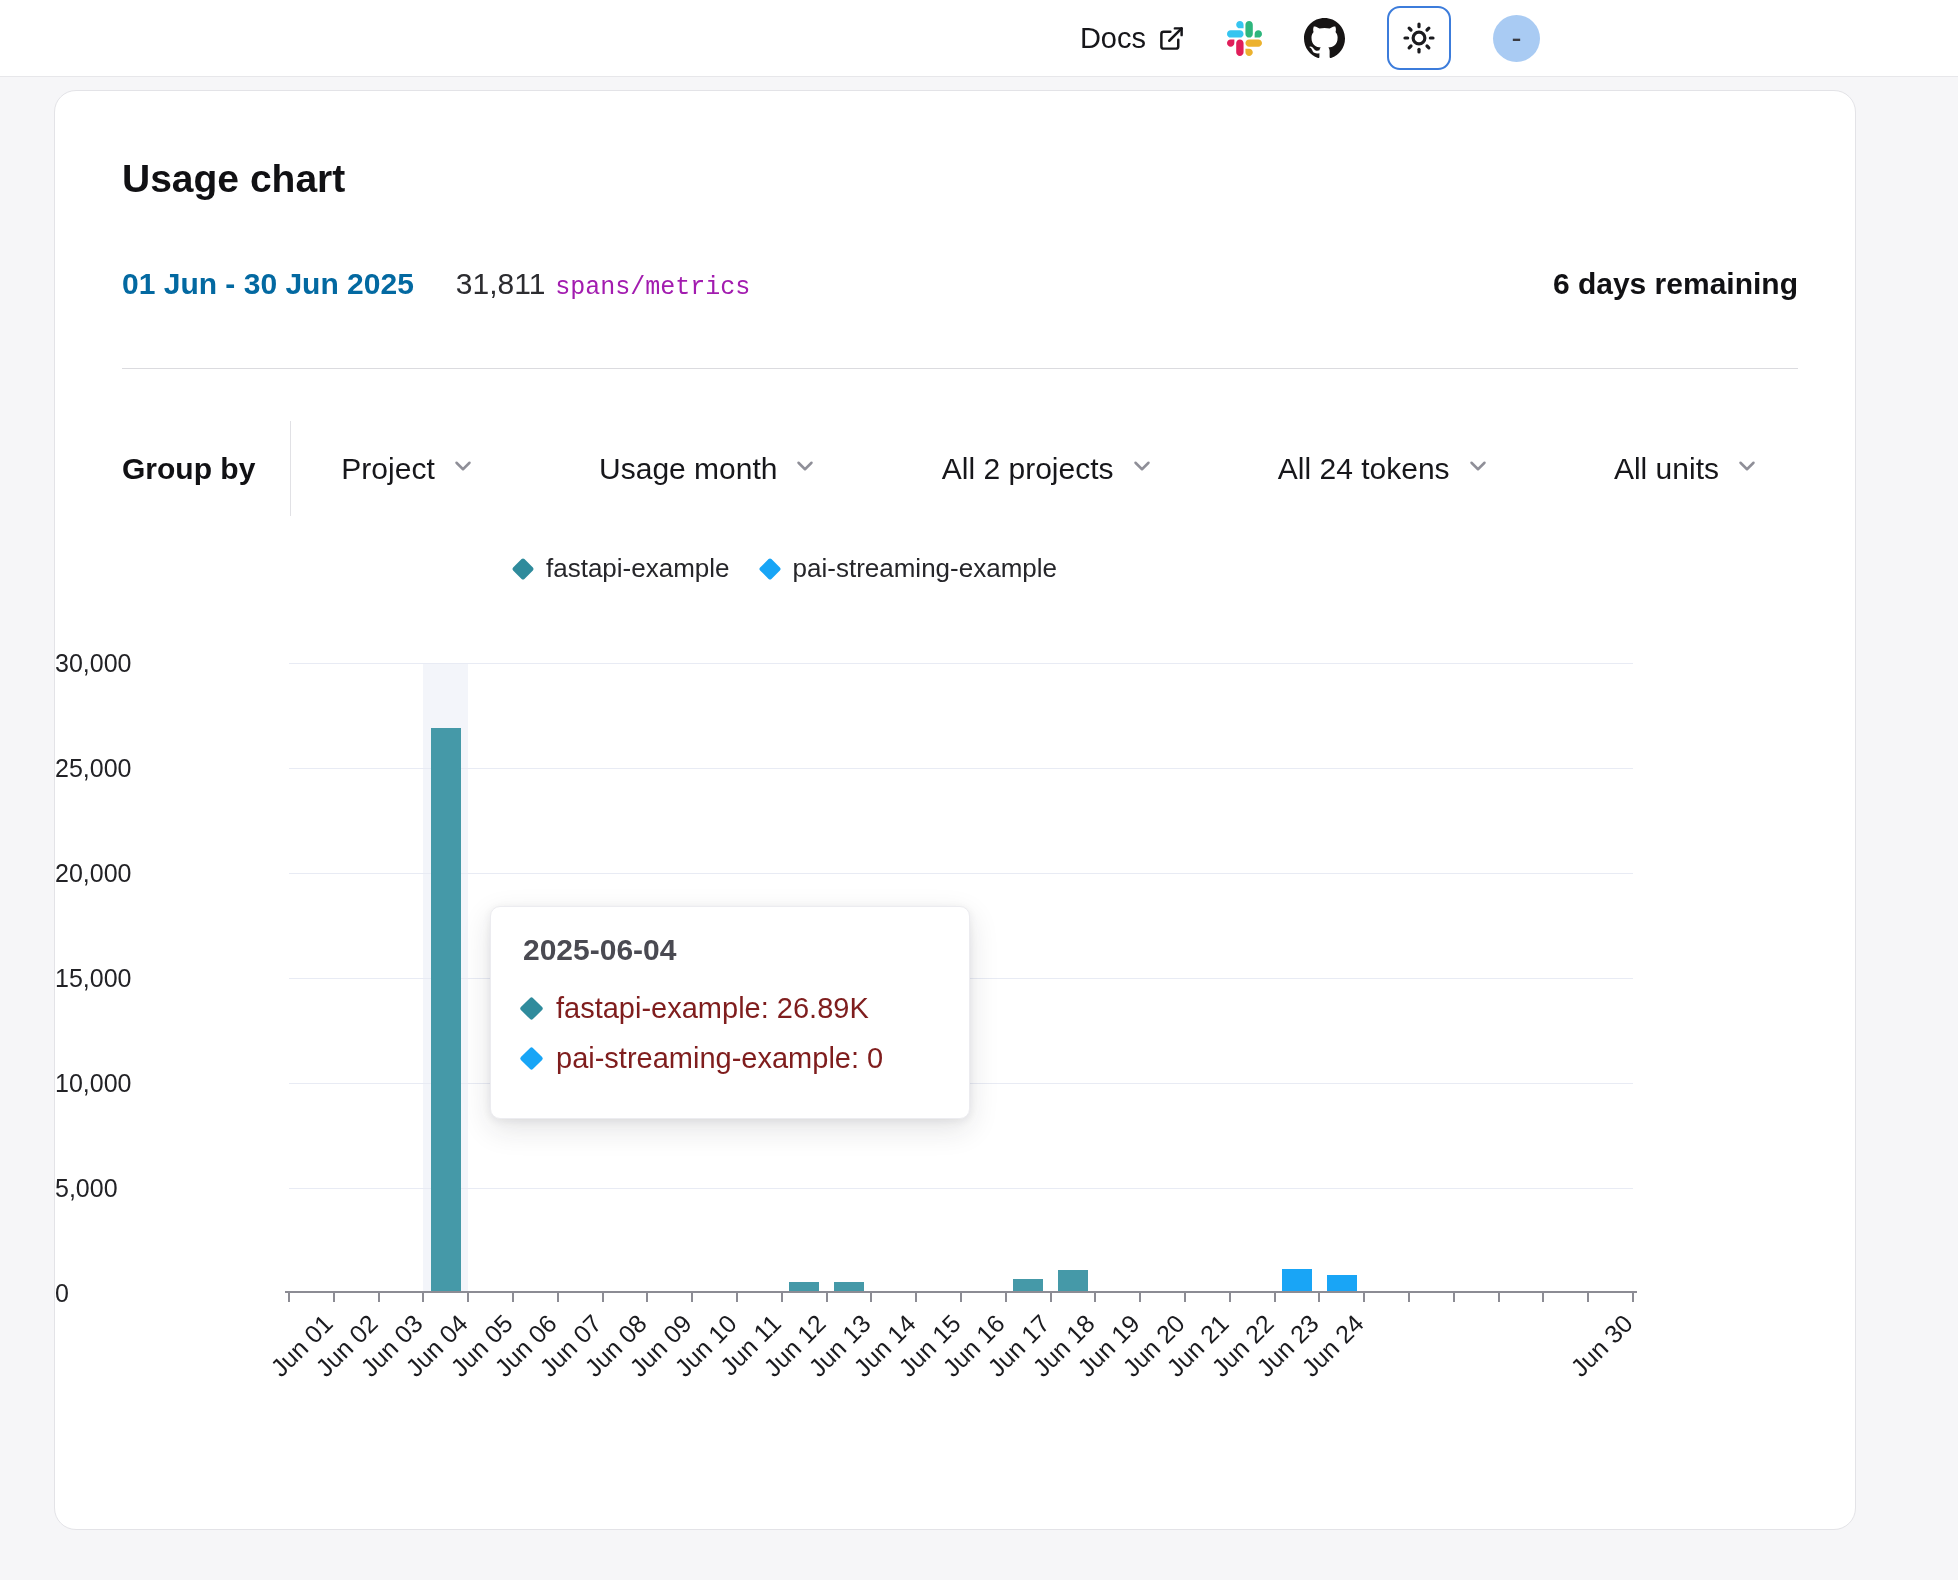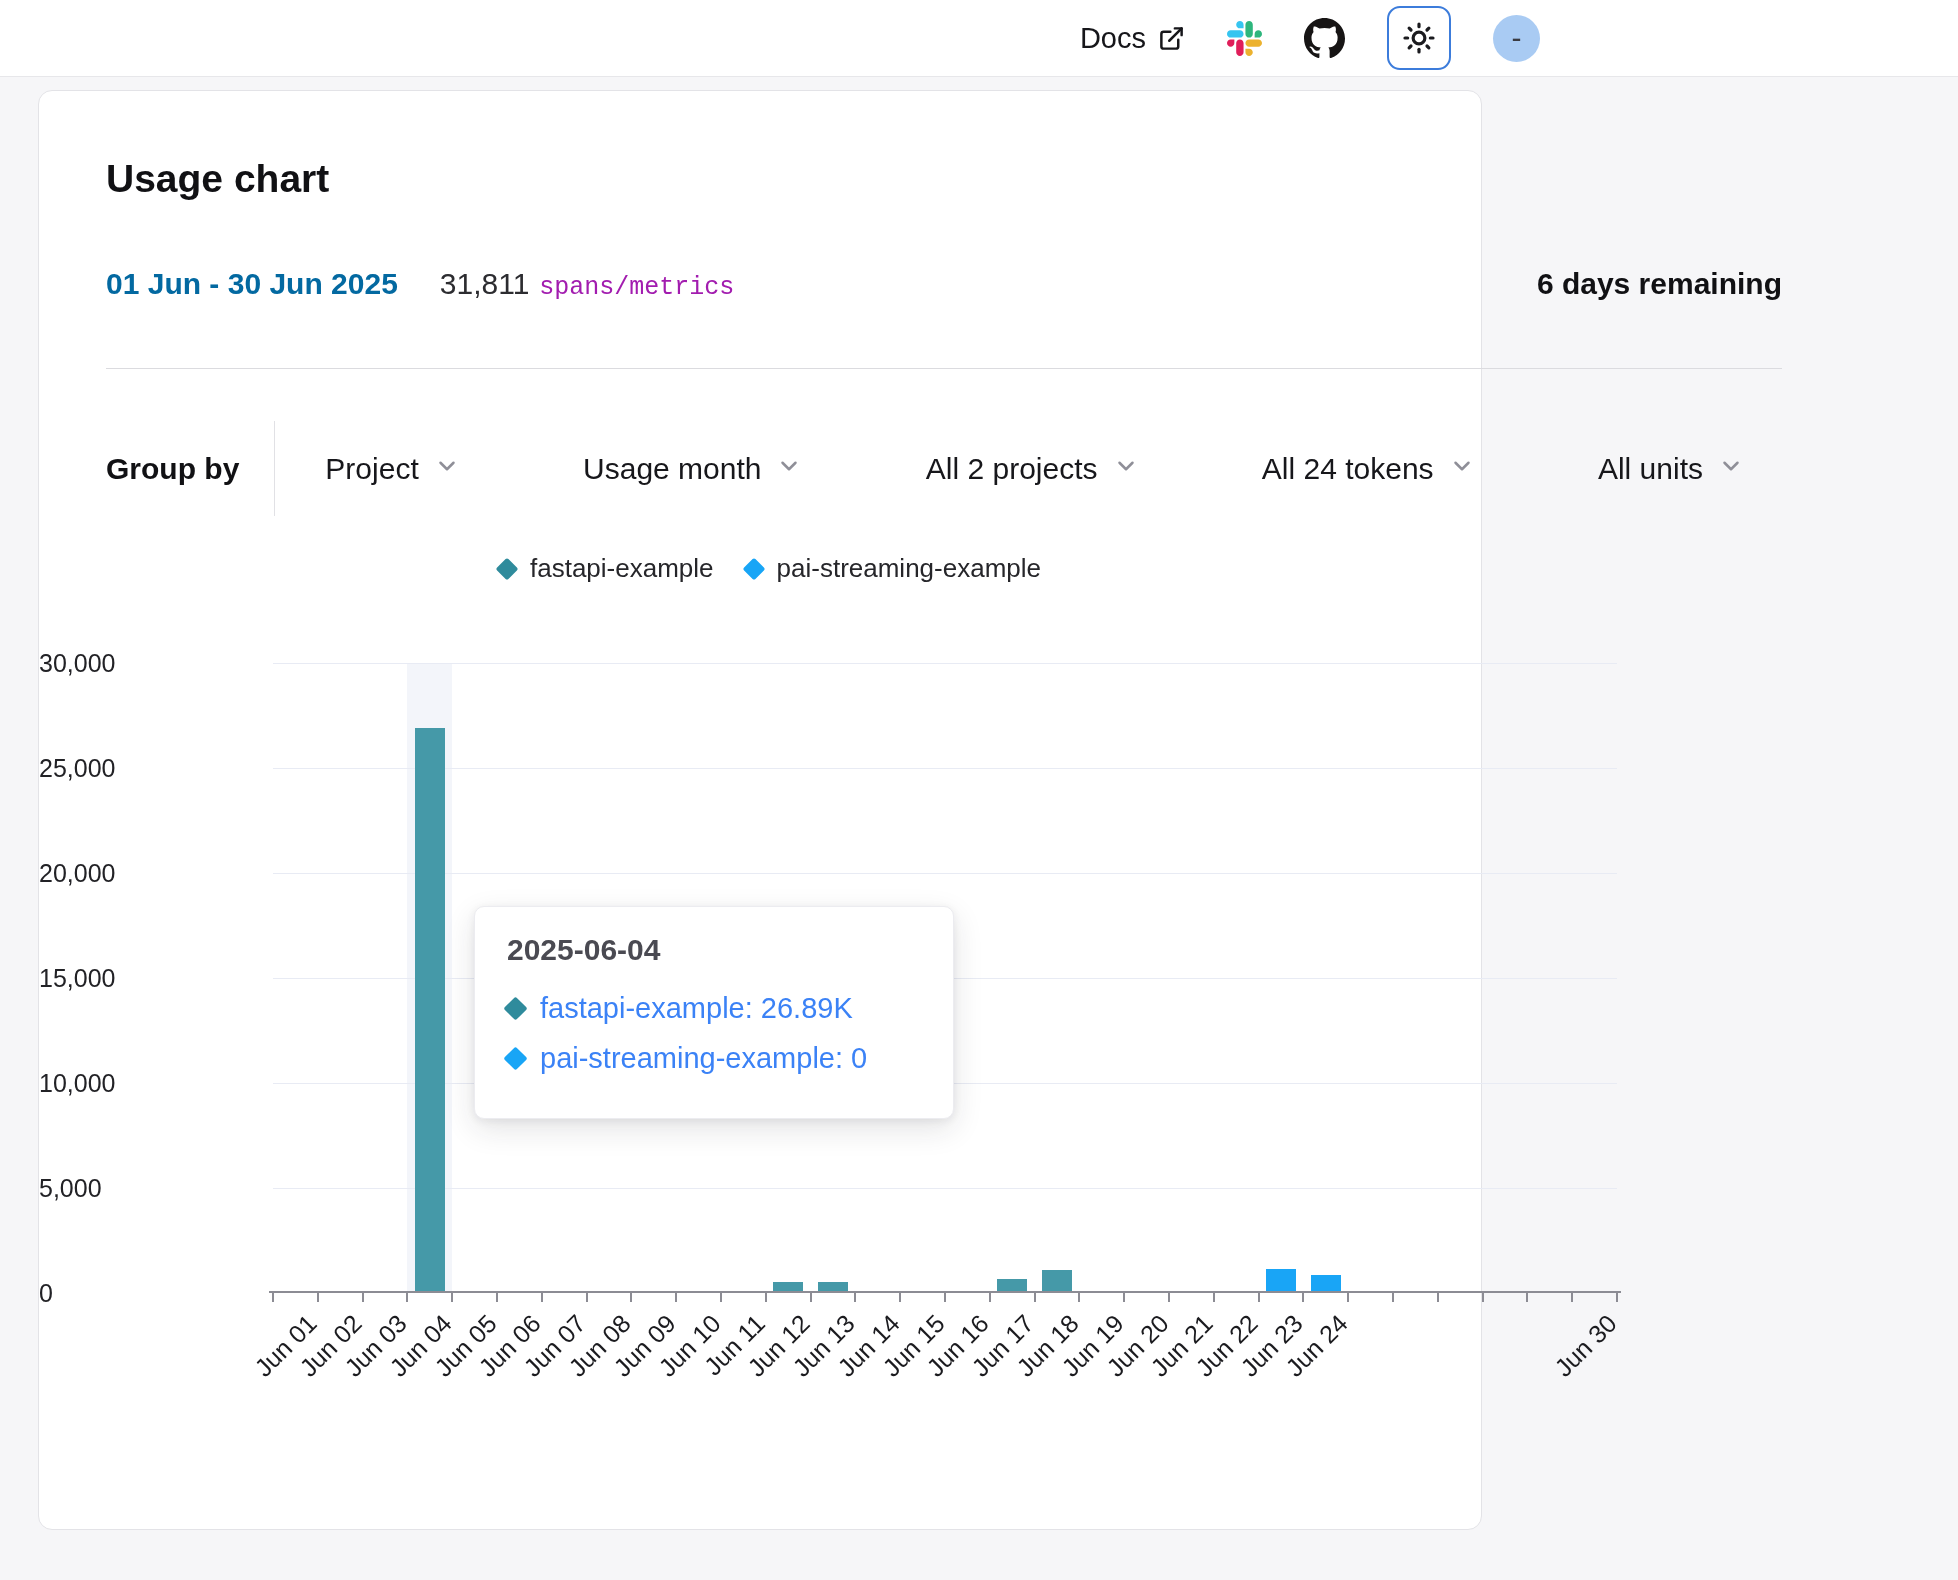--- a/index.html
+++ b/index.html
@@ -12,22 +12,22 @@
   .docs-link svg{width:27px;height:27px;stroke:#16161a;fill:none;stroke-width:2.2;stroke-linecap:round;stroke-linejoin:round;}
   .icon-btn{display:flex;align-items:center;justify-content:center;cursor:pointer;}
   .slack svg{width:35px;height:35px;}
   .github svg{width:41px;height:41px;fill:#171515;}
   .theme-btn{width:64px;height:64px;border-radius:13px;border:2.5px solid #3c7cdb;background:#fff;
     display:flex;align-items:center;justify-content:center;cursor:pointer;padding:0;}
   .theme-btn svg{width:32px;height:32px;stroke:#1b1b1f;fill:none;stroke-width:2.4;stroke-linecap:round;}
   .avatar{width:47px;height:47px;border-radius:50%;background:#a9cbf3;display:flex;align-items:center;
     justify-content:center;font-size:30px;color:#3a3a40;cursor:pointer;}
   
-  .card{position:absolute;left:38px;top:90px;width:1444px;height:1440px;background:#ffffff;
-    border:1px solid #e3e3e7;border-radius:14px;box-sizing:border-box;}
+  .card{position:absolute;left:54px;top:90px;width:1802px;height:1440px;background:#ffffff;
+    border:1px solid #e3e3e7;border-radius:22px;box-sizing:border-box;}
   .card h1{position:absolute;left:67px;top:66px;margin:0;font-size:39px;font-weight:700;color:#111114;}
   .meta-row{position:absolute;left:67px;top:176px;width:1676px;display:flex;align-items:baseline;}
   .date-range{font-size:30px;font-weight:700;color:#0369a1;}
   .total-value{font-size:30px;color:#2c2c30;margin-left:42px;}
   .total-unit{font-size:25px;color:#a21caf;margin-left:10px;font-family:Liberation Mono, monospace;}
   .remaining{margin-left:auto;font-size:30px;font-weight:700;color:#111114;}
   .divider{position:absolute;left:67px;top:277px;width:1676px;height:1px;background:#dbdbdf;}
   
   .filter-row{position:absolute;left:67px;top:330px;width:1680px;height:95px;display:flex;align-items:center;}
   .group-by{font-size:30px;font-weight:700;color:#111114;white-space:nowrap;}
@@ -48,21 +48,21 @@
   .tick{position:absolute;width:2px;height:9px;background:#8c8c94;z-index:3;}
   .bar{position:absolute;z-index:2;cursor:pointer;}
   .xl-anchor{position:absolute;width:0;height:0;z-index:2;}
   .xl{position:absolute;right:0;top:0;white-space:nowrap;font-size:25px;color:#1b1b1f;
       transform-origin:100% 0;transform:rotate(-45deg);display:block;}
   
   .tooltip{position:absolute;left:435px;top:815px;width:480px;height:213px;box-sizing:border-box;
     background:#ffffff;border:1px solid #ececf0;border-radius:10px;padding:26px 32px;z-index:20;
     box-shadow:0 10px 30px rgba(30,30,40,.12), 0 2px 8px rgba(30,30,40,.07);}
   .tt-title{font-size:30px;font-weight:700;color:#4a4a52;margin-bottom:16px;}
-  .tt-item{display:flex;align-items:center;gap:16px;font-size:29px;color:#3b82f6;line-height:50px;}
+  .tt-item{display:flex;align-items:center;gap:16px;font-size:29px;color:#7f1d1d;line-height:50px;}
   .tt-item .diamond{width:17px;height:17px;}
 </style>
 </head>
 <body>
 
 <div class="topbar">
   <div class="topbar-items">
     <div class="docs-link">
       <span>Docs</span>
       <svg viewBox="0 0 24 24">

